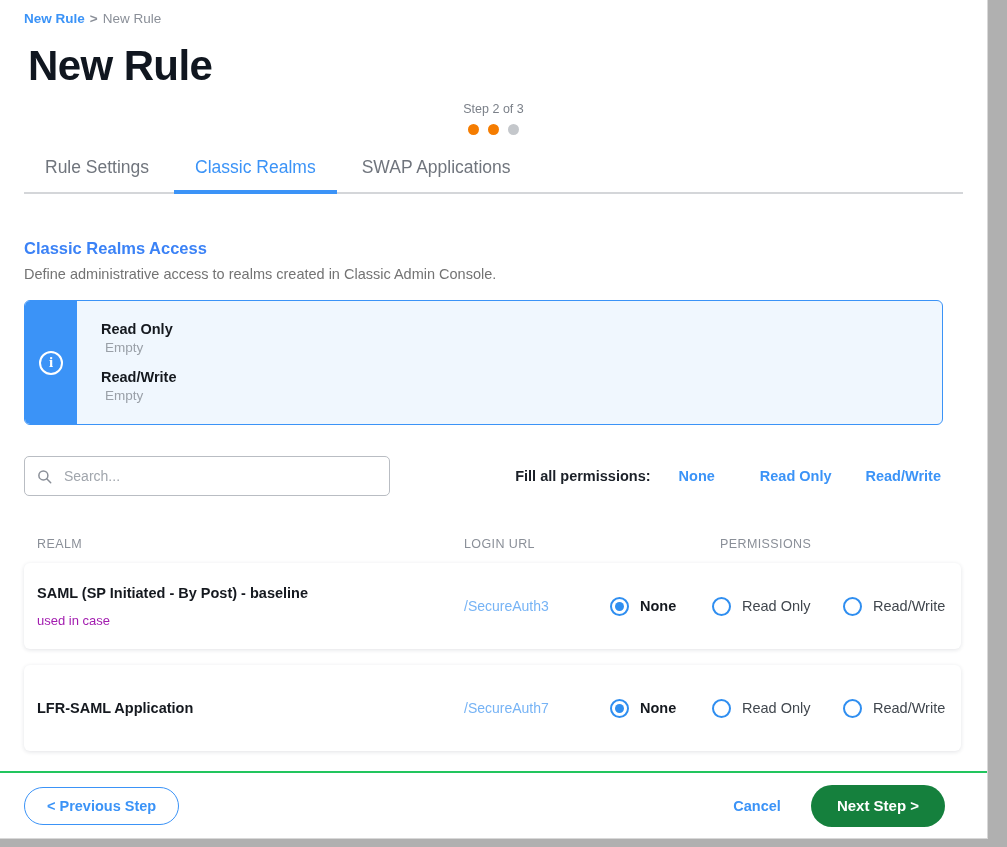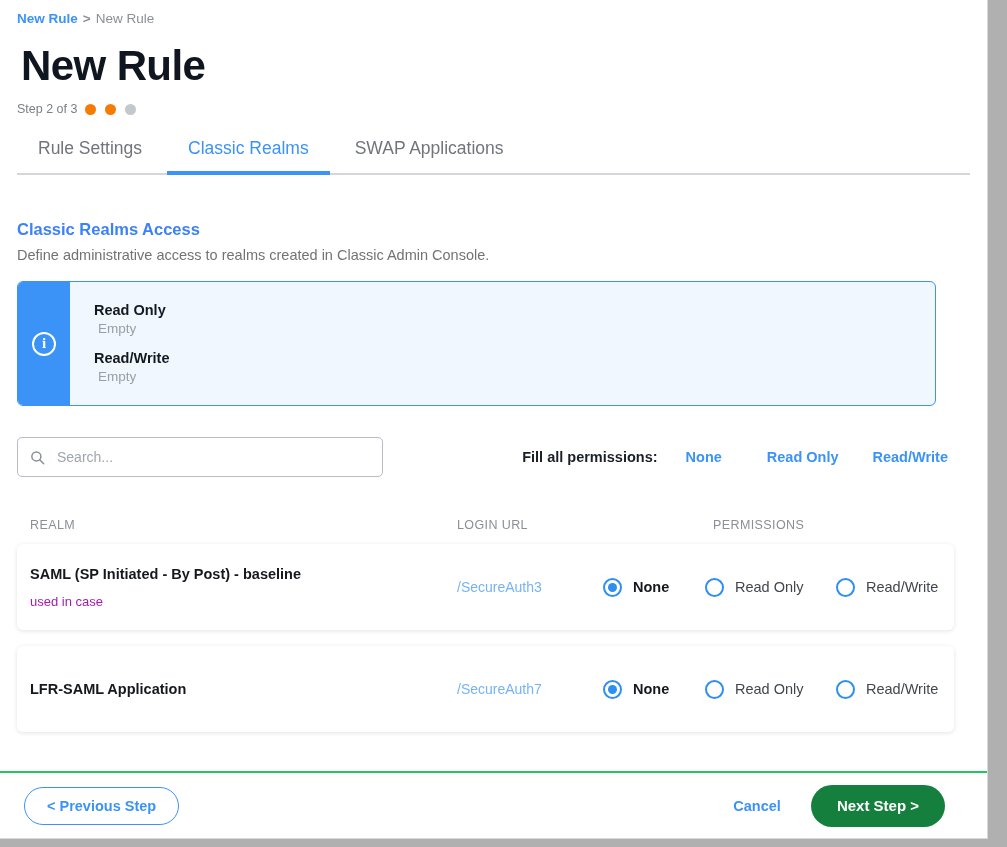--- a/index.html
+++ b/index.html
@@ -14,21 +14,21 @@
     position: absolute;
     left: 0; top: 0;
     width: 988px; height: 839px;
     background: #ffffff;
     border-right: 1px solid #d8d8d8;
     border-bottom: 1px solid #d8d8d8;
     overflow: hidden;
   }
   .content {
     position: relative;
-    padding: 0 17px;
+    padding: 0 24px;
     height: 100%;
   }
 
   
   .breadcrumb {
     padding-top: 11px;
     font-size: 13.5px;
     line-height: 16px;
     white-space: nowrap;
   }
@@ -53,20 +53,21 @@
     color: #10161f;
     letter-spacing: -0.6px;
   }
 
   
   .step-row {
     display: flex;
     align-items: center;
     margin-top: 12px;
     gap: 8px;
+    flex-direction: column;
   }
   .step-label {
     font-size: 12.5px;
     color: #7b8089;
   }
   .dots { display: flex; gap: 9px; align-items: center; }
   .dot { width: 11px; height: 11px; border-radius: 50%; }
   .dot.active { background: #f57c00; }
   .dot.inactive { background: #c4c7cb; }
 

